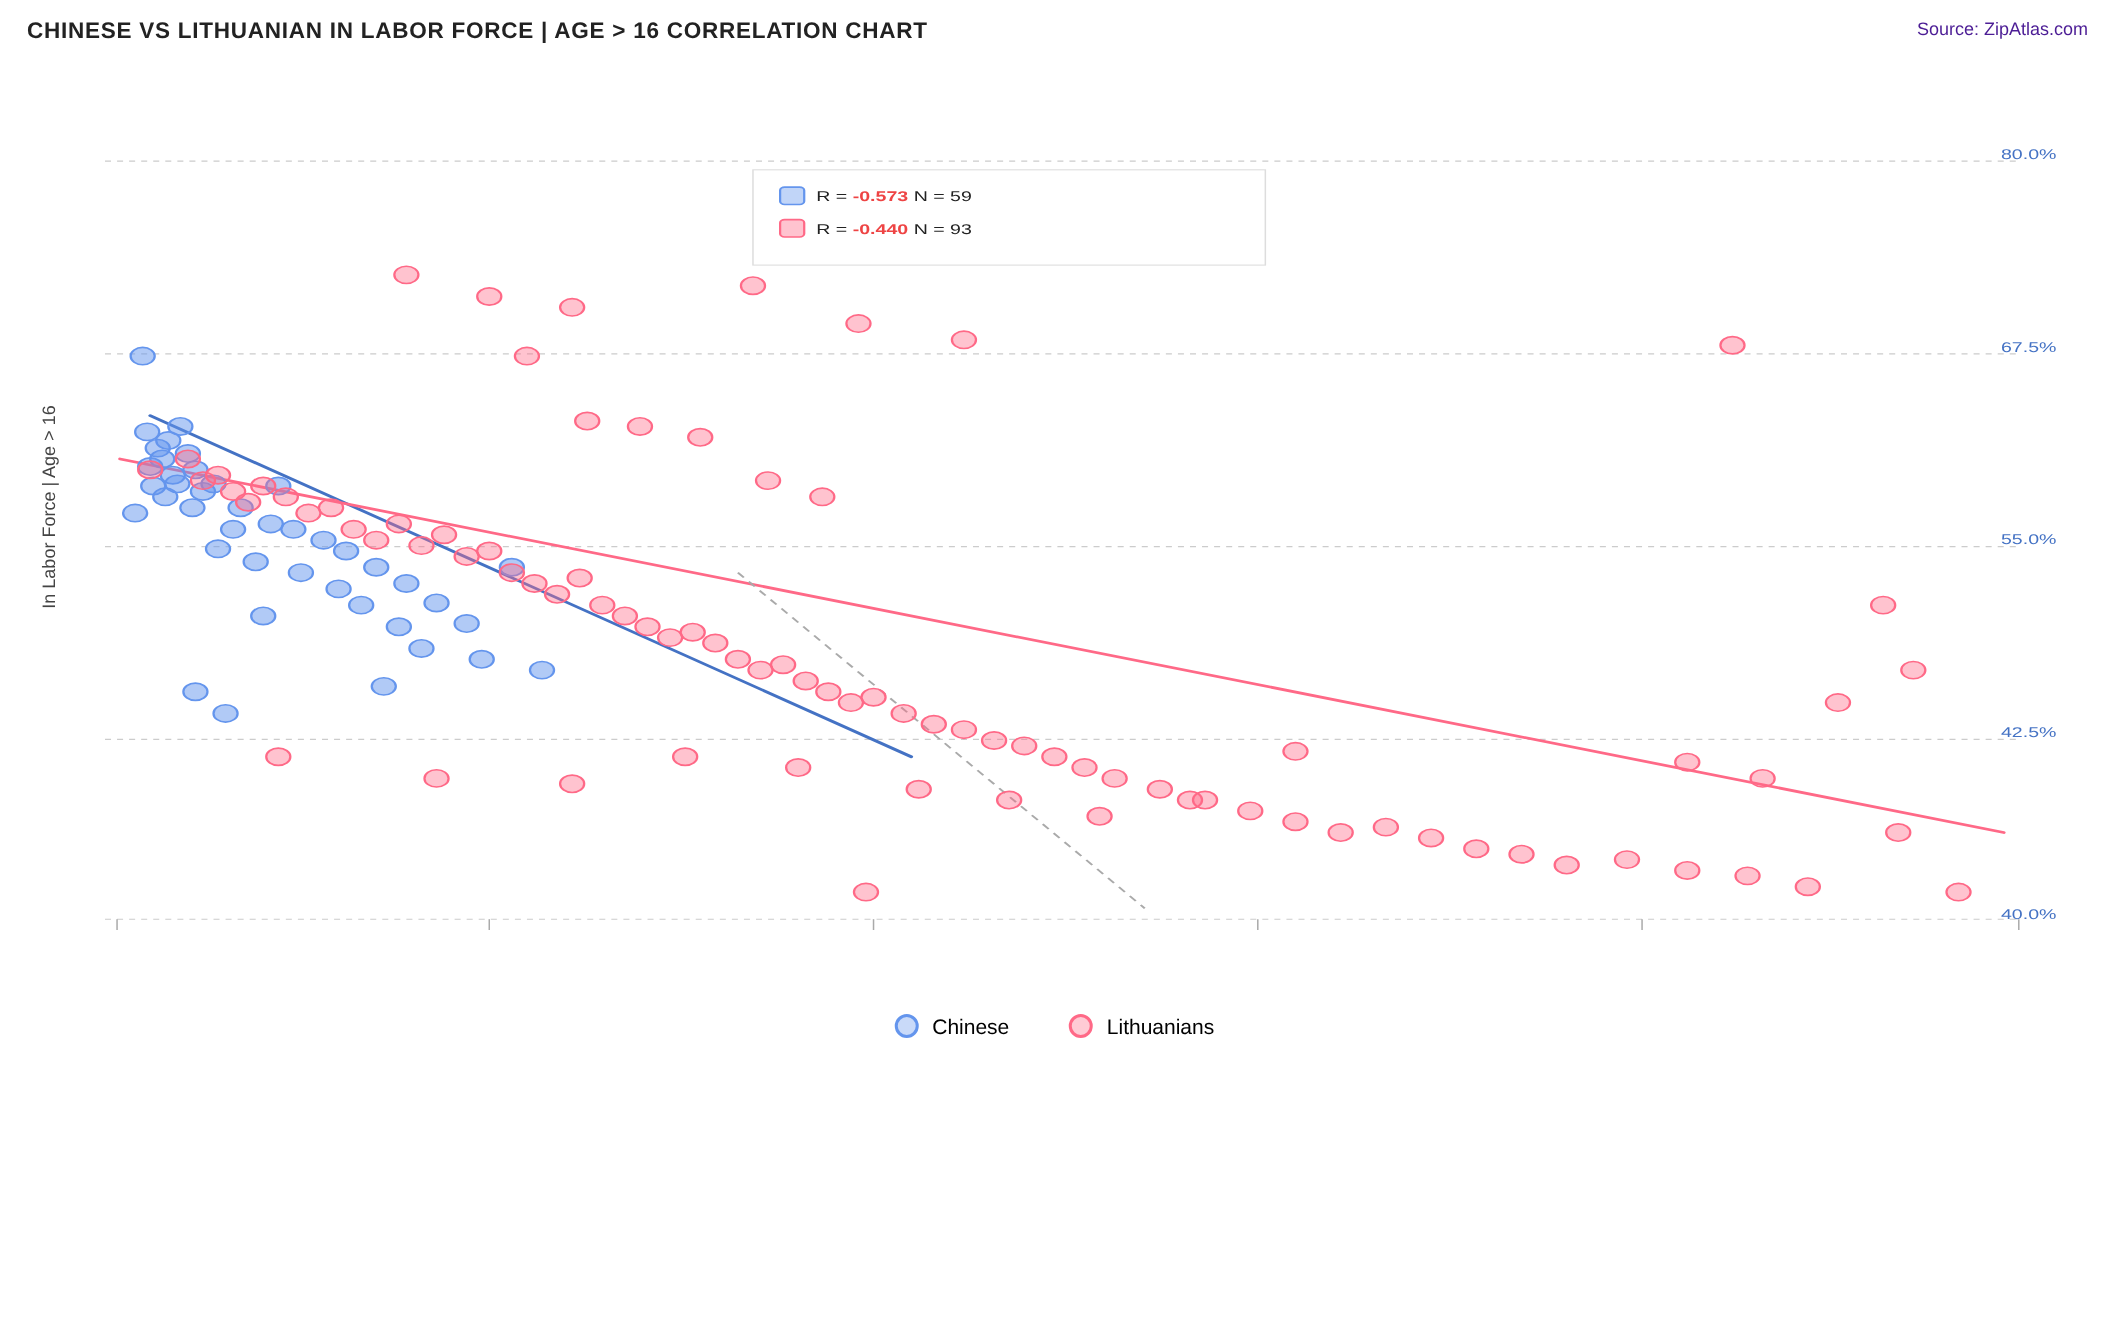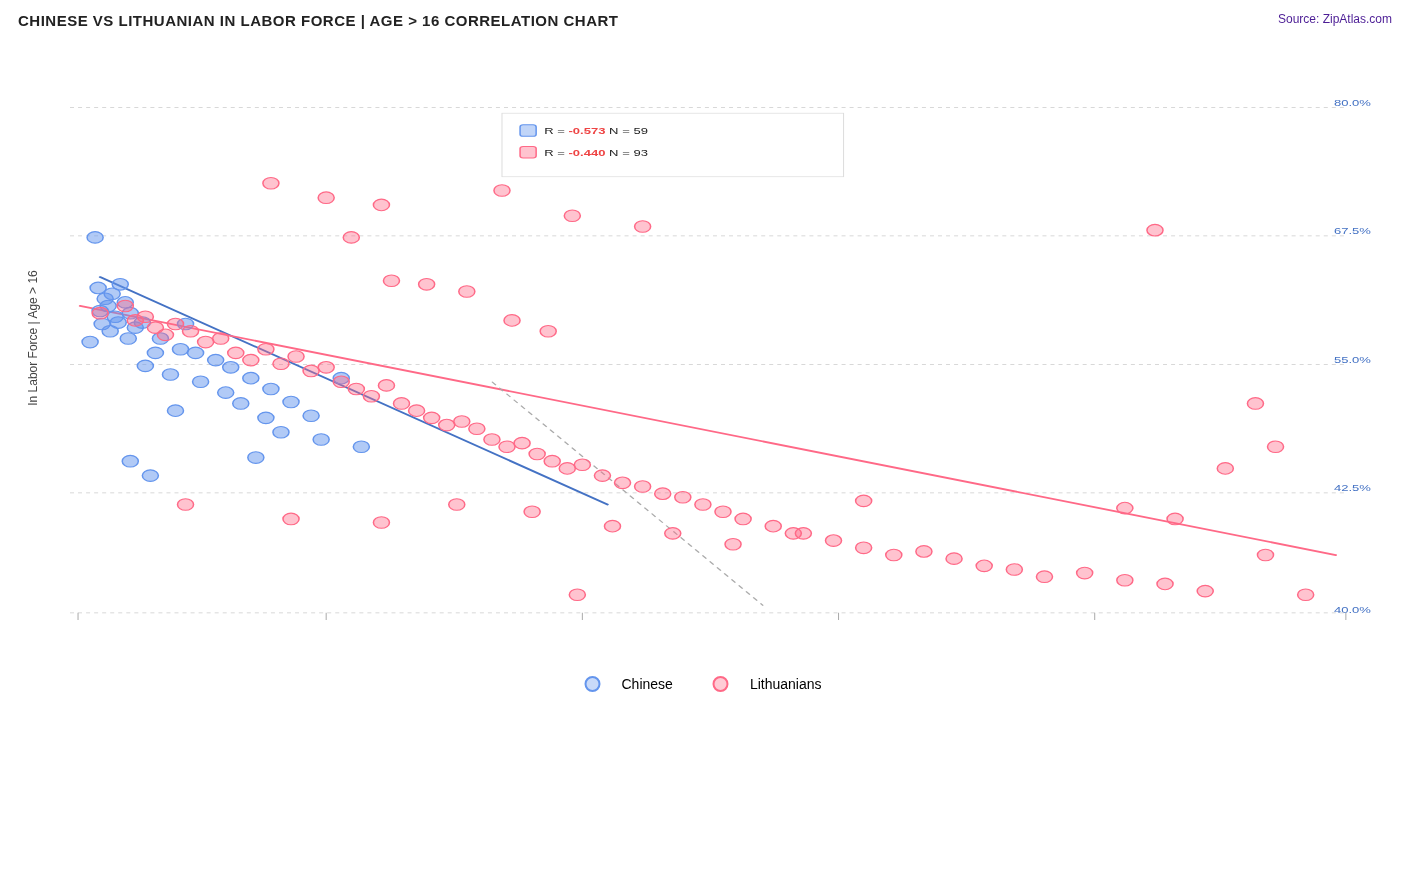--- a/index.html
+++ b/index.html
@@ -68,21 +68,21 @@
       left: 50%;
       transform: translateX(-50%);
       display: flex;
       gap: 40px;
       align-items: center;
       font-size: 14px;
     }
     .legend-item {
       display: flex;
       align-items: center;
-      gap: 21px;
+      gap: 9px;
     }
     .legend-circle {
       width: 16px;
       height: 16px;
       border-radius: 50%;
       border: 2px solid;
     }
     .legend-circle.chinese {
       background: rgba(100, 149, 237, 0.35);
       border-color: #6495ED;

